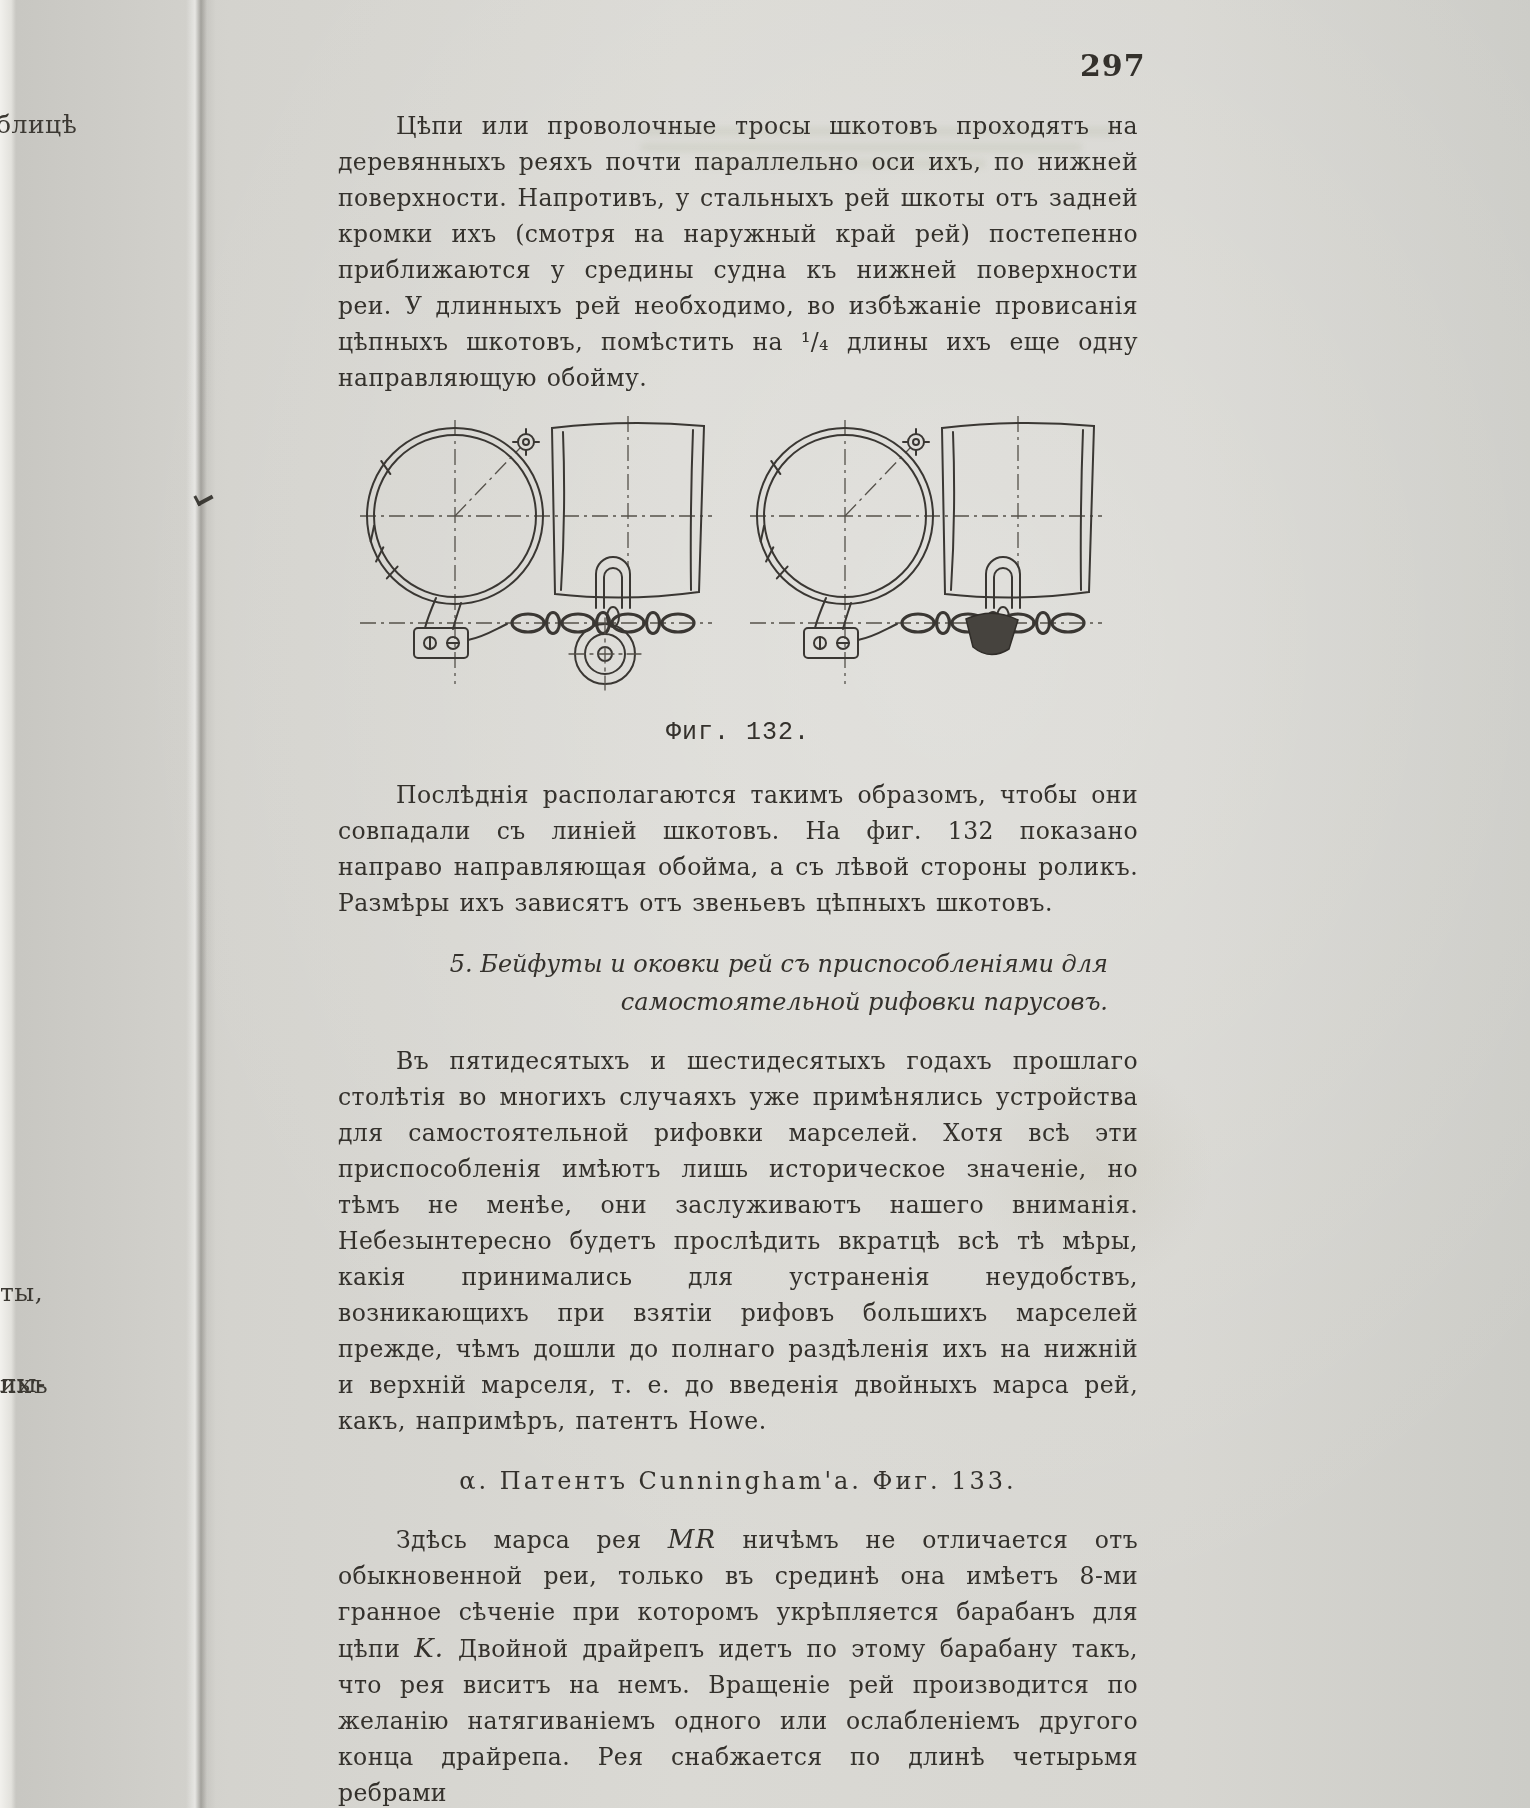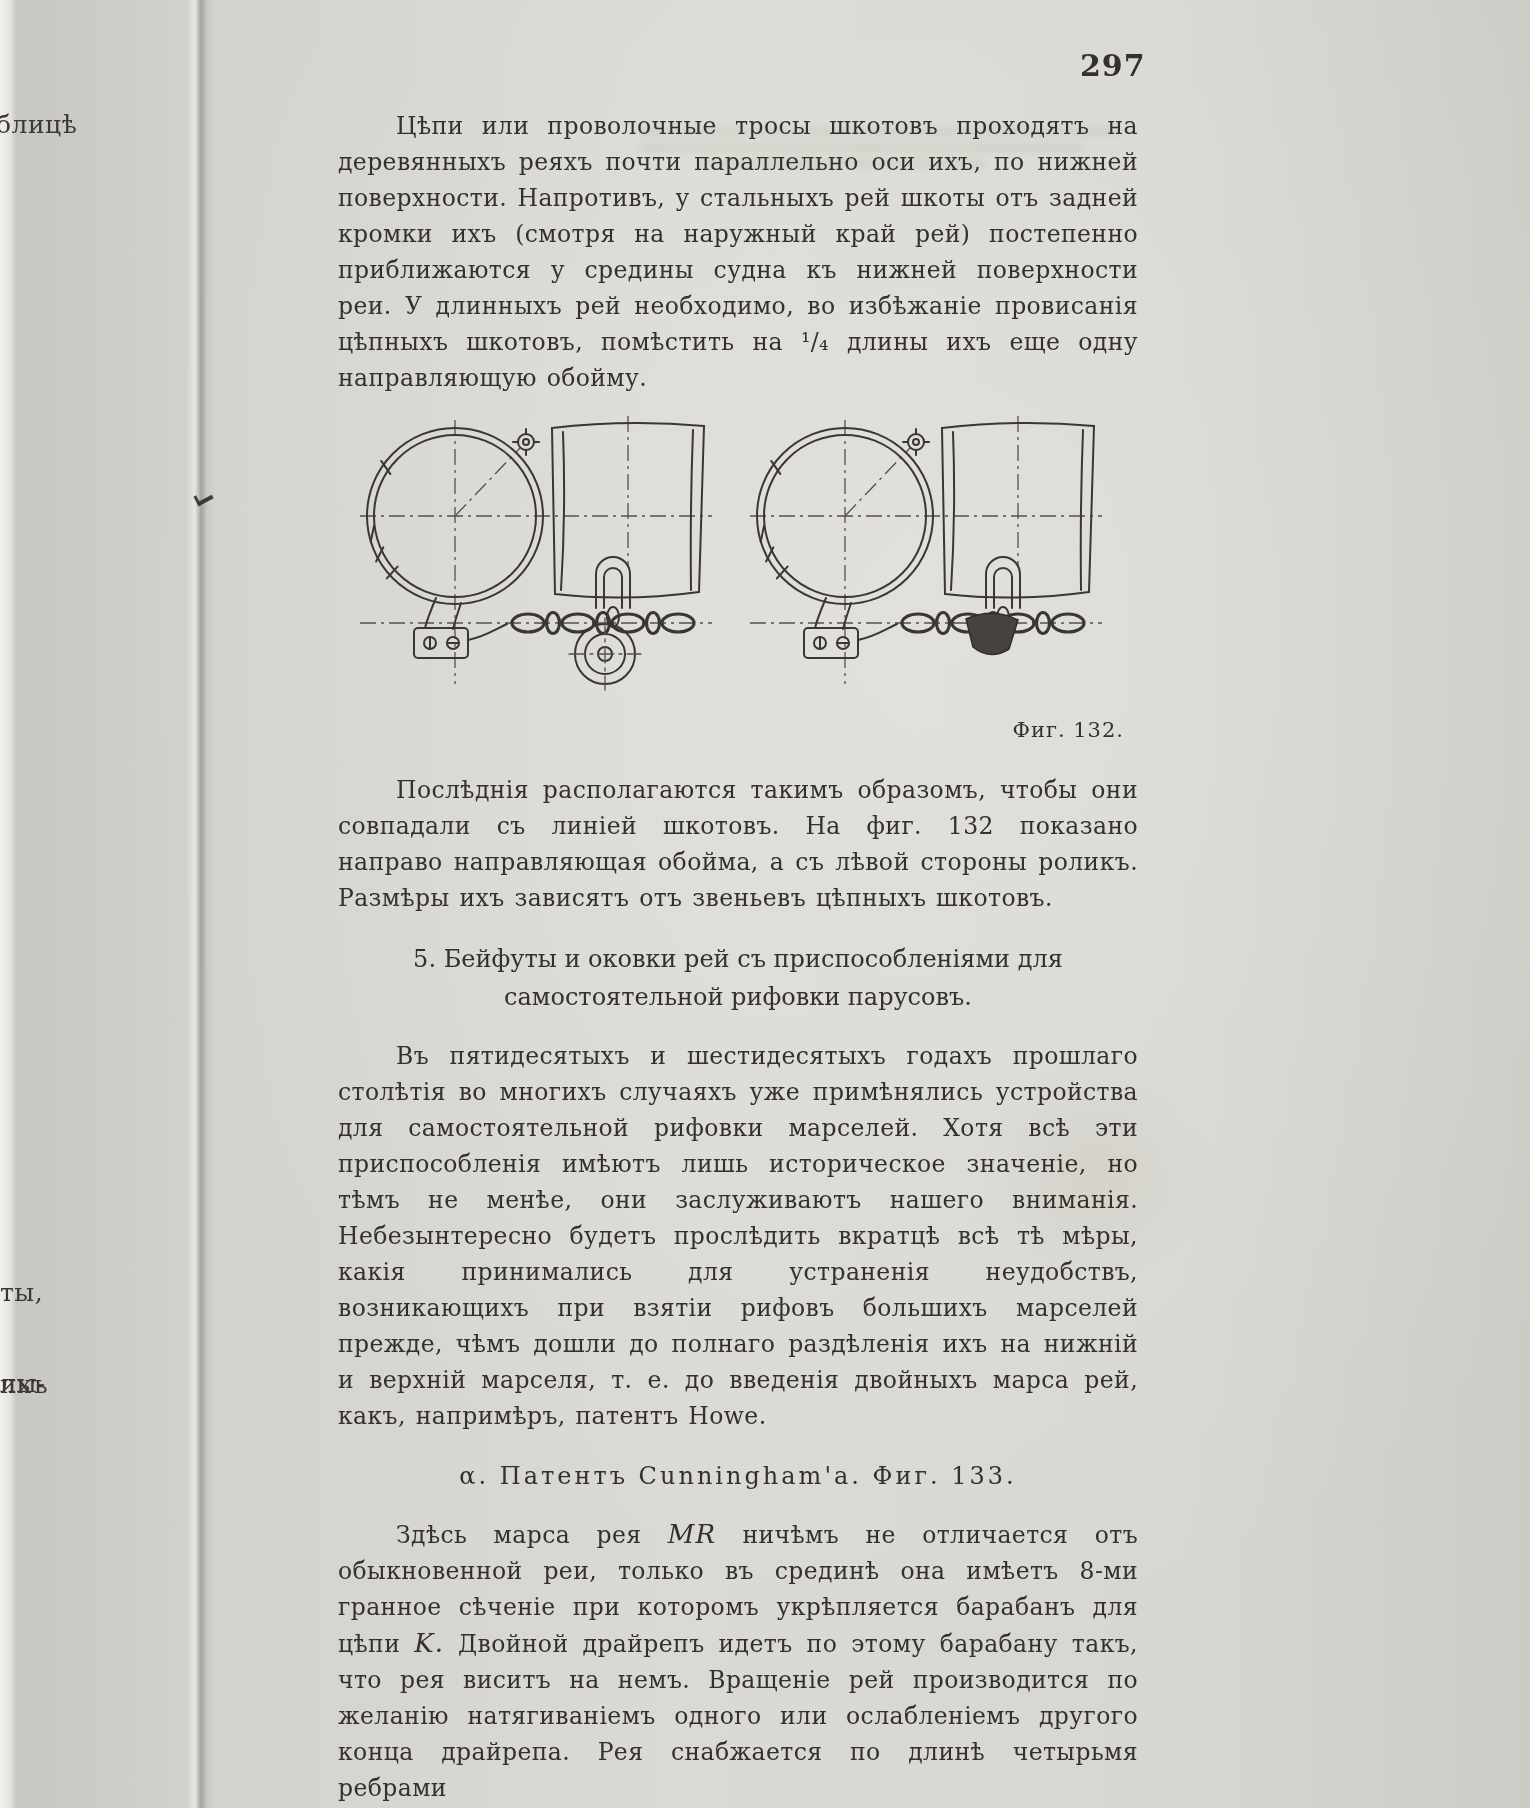--- a/index.html
+++ b/index.html
@@ -76,25 +76,26 @@
   }
   p.body {
     font-size: 23.5px; line-height: 36px;
     text-align: justify; text-indent: 58px;
     letter-spacing: 0.4px; word-spacing: 2px;
     margin: 0 0 8px 0;
   }
   .figure { margin: 14px auto 0 auto; width: 772px; }
   .fig-svg { display: block; margin: 0 auto; }
   .fig-caption {
-    text-align: right; font-size: 21px; letter-spacing: 1px;
+    text-align: center; font-size: 25px; letter-spacing: 1px;
     margin: 12px 0 30px 0;
+    font-family: Liberation Mono, monospace;
   }
   .h-italic {
-    font-weight: normal; text-align: center;
+    font-style: italic; font-weight: normal; text-align: right;
     font-size: 24px; line-height: 38px;
     margin: 24px 30px 22px 30px;
   }
   .h-alpha {
     text-align: center; font-weight: normal;
     font-size: 24px; letter-spacing: 3px;
     margin: 28px 0 26px 0;
   }
   .mathvar { font-style: italic; font-size: 26px; letter-spacing: 1px; }
 

